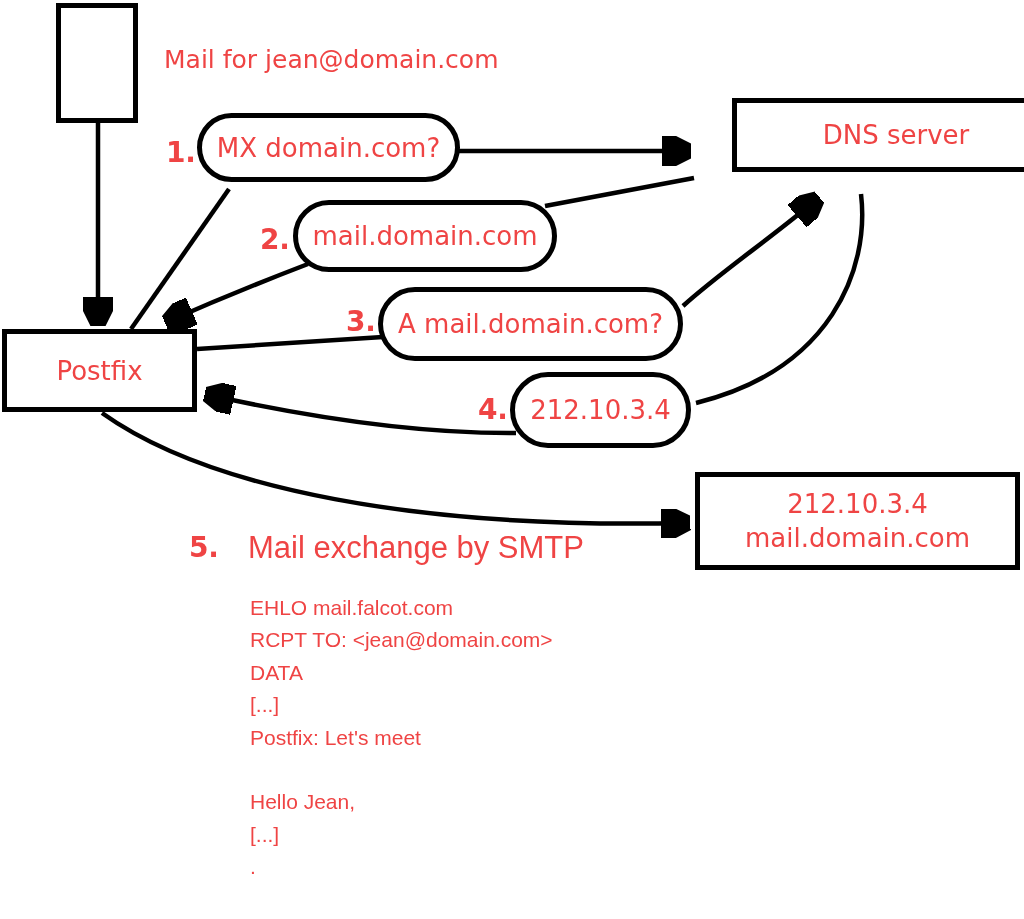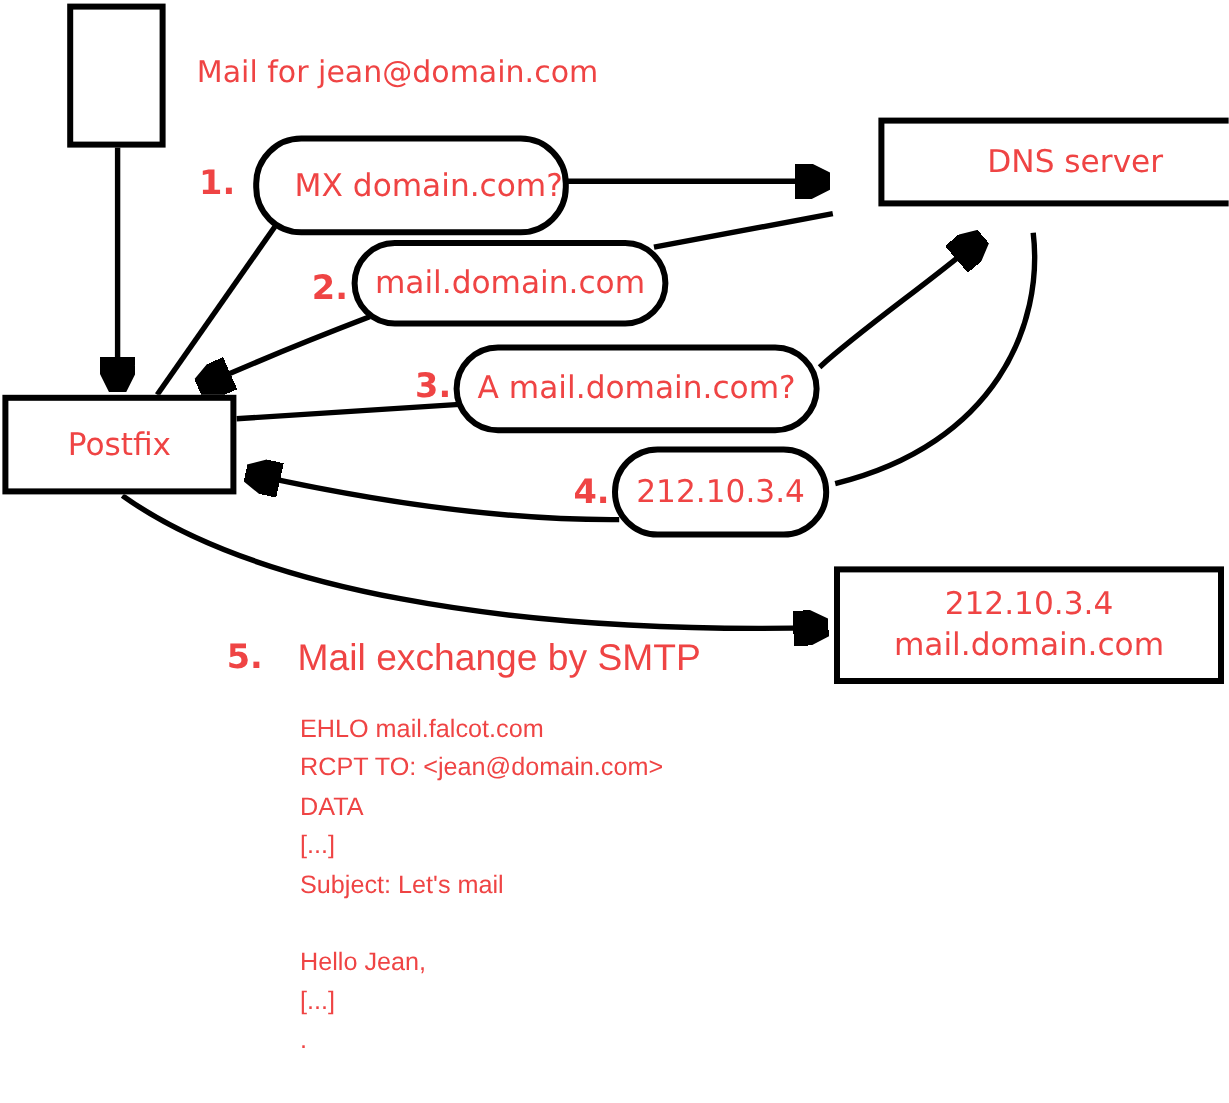--- a/index.html
+++ b/index.html
@@ -15,21 +15,21 @@
   }
   .pill{
     position:absolute;background:#fff;border:5px solid #000;box-sizing:border-box;
     border-radius:40px;display:flex;align-items:center;justify-content:center;
     font-size:26px;white-space:nowrap;
   }
   .envelope{left:56px;top:3px;width:82px;height:120px;}
   .postfix{left:2px;top:329px;width:195px;height:83px;font-size:26px;}
   .dns{left:732px;top:98px;width:328px;height:74px;font-size:26px;}
   .dest{left:695px;top:472px;width:325px;height:98px;font-size:26px;line-height:34px;flex-direction:column;}
-  .p1{left:211px;top:113px;width:263px;height:83px;justify-content:flex-end;}
+  .p1{left:197px;top:113px;width:263px;height:69px;}
   .p2{left:293px;top:200px;width:264px;height:72px;}
   .p3{left:378px;top:287px;width:305px;height:74px;}
   .p4{left:510px;top:372px;width:181px;height:76px;}
   .label{position:absolute;white-space:nowrap;}
   .title{left:164px;top:45px;font-size:25px;line-height:30px;}
   .stepnum{
     position:absolute;width:100px;text-align:right;font-weight:bold;
     font-size:28px;line-height:34px;
   }
   .n1{left:96px;top:136px;}
@@ -101,15 +101,15 @@
   </div>
 
   <div class="stepnum n1">1.</div>
   <div class="stepnum n2">2.</div>
   <div class="stepnum n3">3.</div>
   <div class="stepnum n4">4.</div>
   <div class="stepnum n5">5.</div>
 
   <div class="label step5">Mail exchange by SMTP</div>
 
-  <div class="smtp"><div>EHLO mail.falcot.com</div><div>RCPT TO: &lt;jean@domain.com&gt;</div><div>DATA</div><div>[...]</div><div>Subject: Let's mail</div><div>&nbsp;</div><div>Hello Jean,</div><div>[...]</div><div>.</div></div>
+  <div class="smtp"><div>EHLO mail.falcot.com</div><div>RCPT TO: &lt;jean@domain.com&gt;</div><div>DATA</div><div>[...]</div><div>Postfix: Let's meet</div><div>&nbsp;</div><div>Hello Jean,</div><div>[...]</div><div>.</div></div>
 
 </div>
 
 </body></html>

